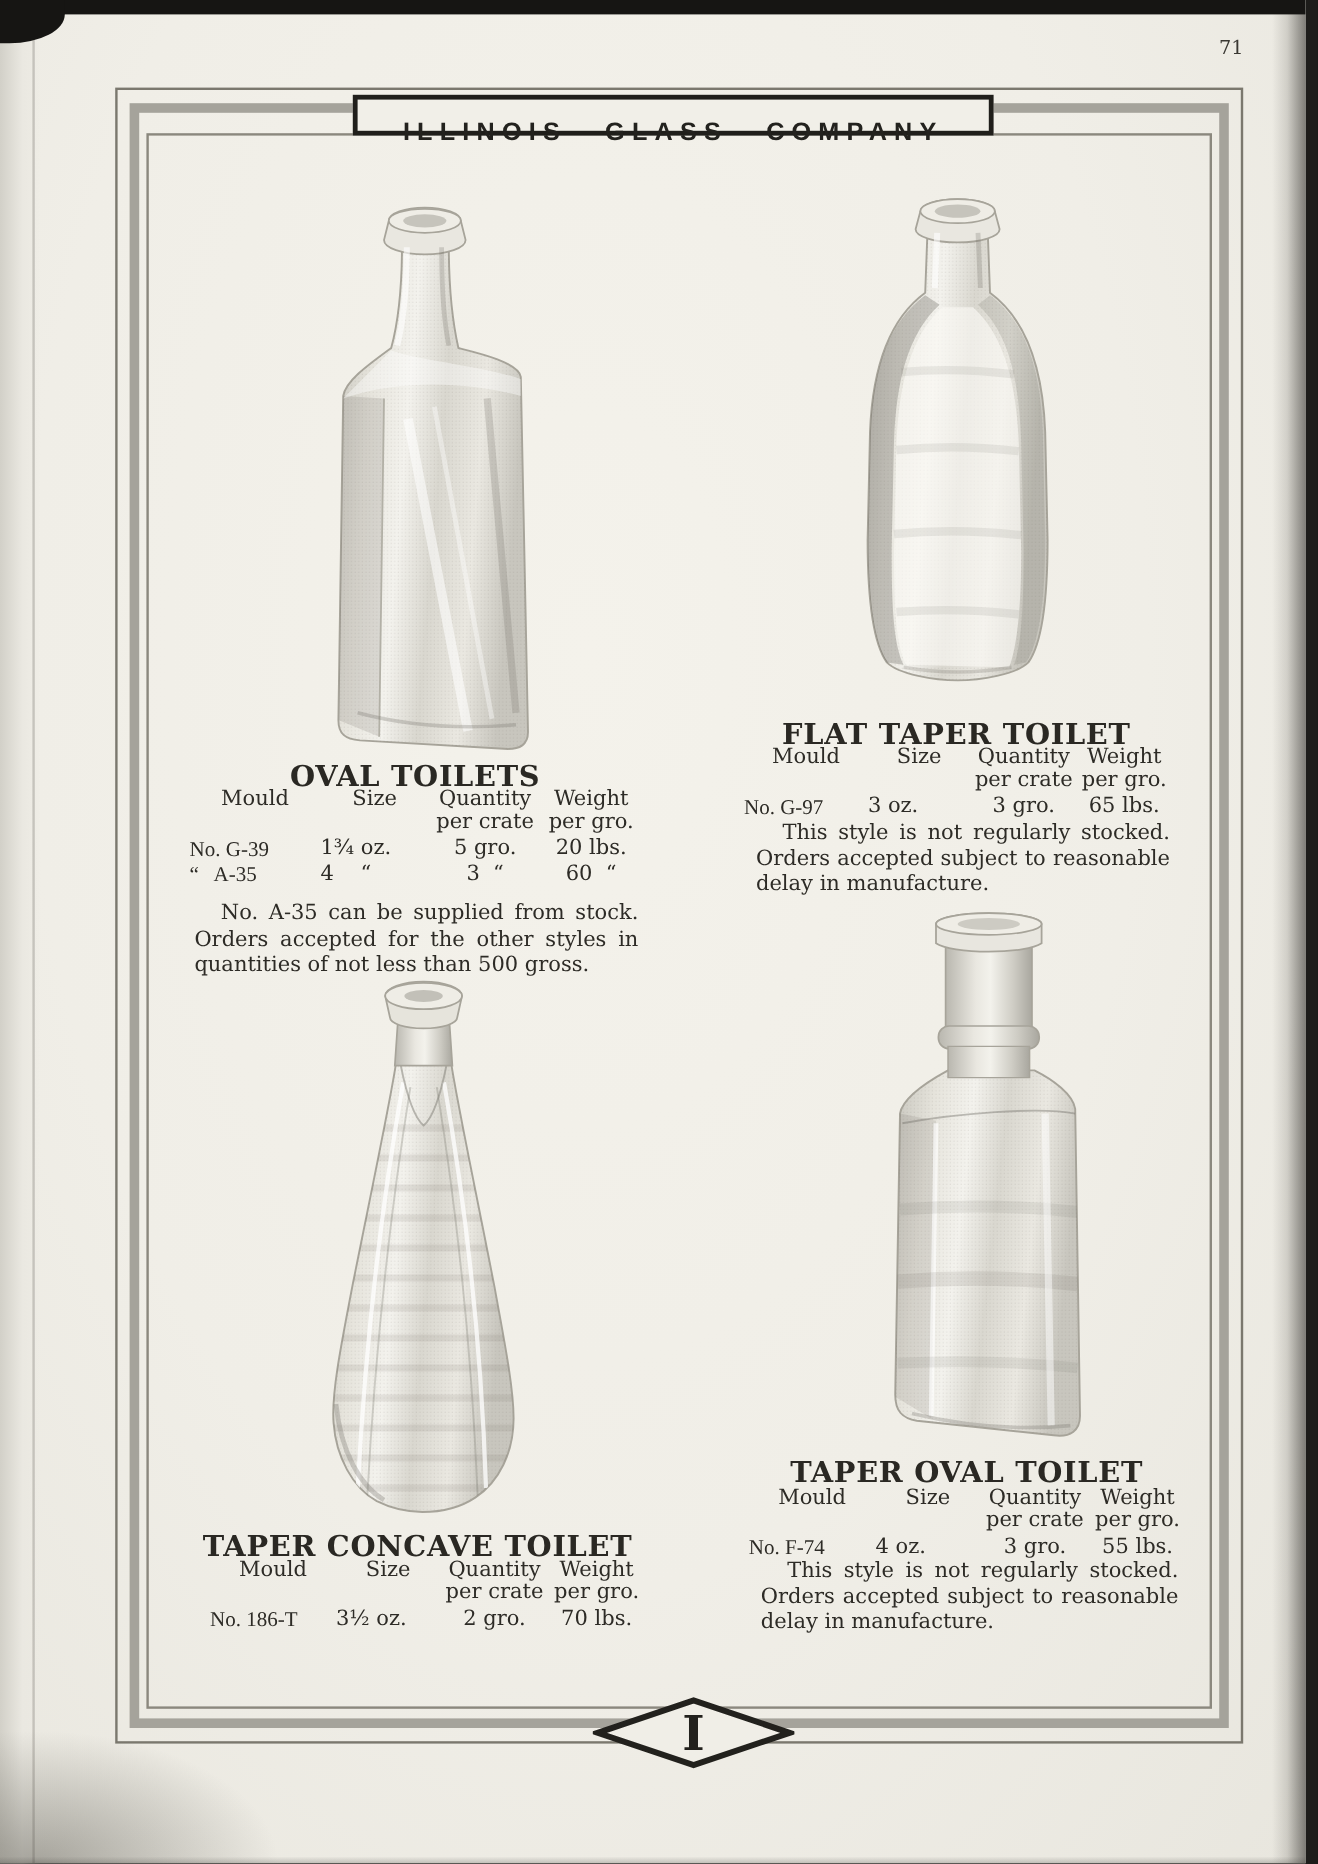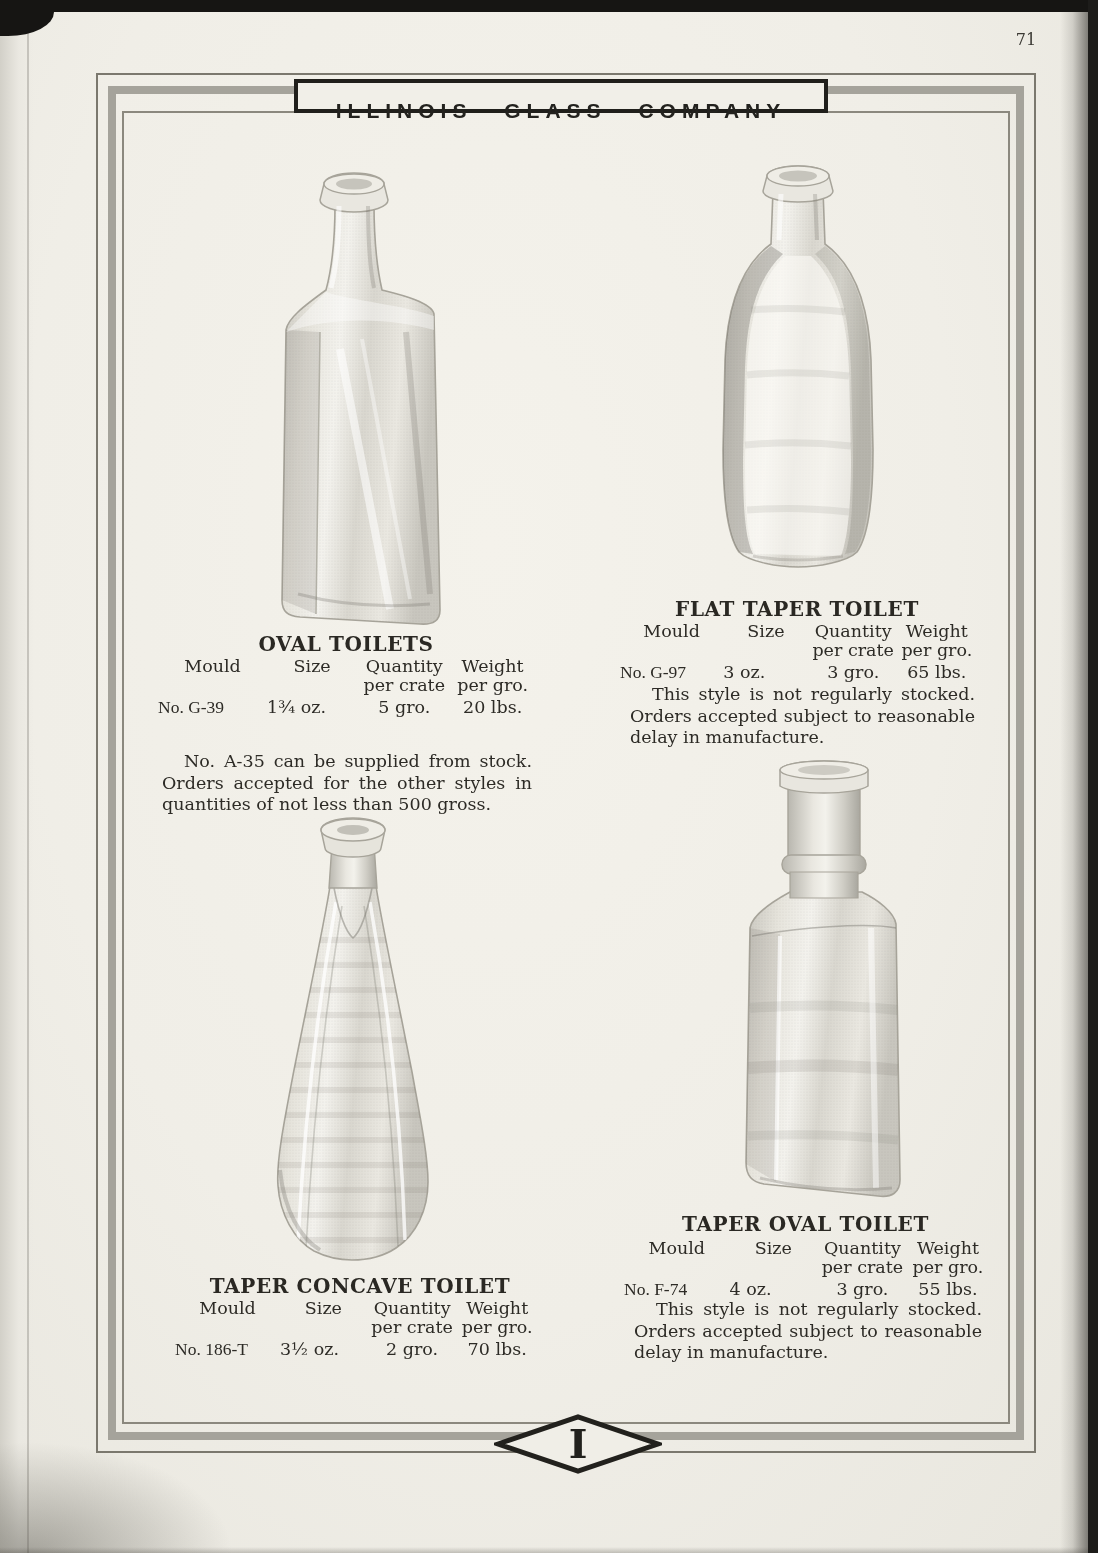--- a/index.html
+++ b/index.html
@@ -38,21 +38,21 @@
     background:#f1efe8; border:4px solid #201f1b; box-sizing:border-box;
     display:flex; align-items:center; justify-content:center;
   }
   .header-box span {
     font-family:"Liberation Sans", sans-serif; font-weight:bold; font-size:21px;
     letter-spacing:6px; word-spacing:20px; color:#23221e; white-space:nowrap;margin-top:29px;
   }
 
   .bottle { position:absolute; z-index:2; }
   .sec-title { position:absolute; z-index:2; text-align:center; font-weight:bold;
-               font-size:20px; letter-spacing:0.6px; color:#2a2823; }
+               font-size:24px; letter-spacing:0.6px; color:#2a2823; }
 
   table.spec { position:absolute; z-index:2; border-collapse:collapse; table-layout:fixed;
                font-size:17.5px; line-height:1.1; color:#2d2b26; }
   table.spec th, table.spec td { padding:1px 0; font-weight:normal; white-space:pre; vertical-align:top; }
   th .l1 { display:block; text-align:center; }
   th .l2 { display:block; text-align:center; }
   .c-mould { width:29%; text-align:left; }
   .c-size  { width:24%; text-align:left; }
   .c-qty   { width:25%; text-align:center; }
   .c-wt    { width:22%; text-align:center; }
@@ -137,20 +137,26 @@
         <th class="c-wt"><span class="l1">Weight</span><span class="l2">per gro.</span></th>
       </tr>
     </thead>
     <tbody>
       <tr>
         <td class="c-mould">No. G-39</td>
         <td class="c-size">1¾ oz.</td>
         <td class="c-qty">5 gro.</td>
         <td class="c-wt">20 lbs.</td>
       </tr>
+      <tr>
+        <td class="c-mould">“   A-35</td>
+        <td class="c-size">4    “</td>
+        <td class="c-qty">3  “</td>
+        <td class="c-wt">60  “</td>
+      </tr>
     </tbody>
   </table>
   <div class="note" style="left:162px; top:751px; width:370px;">No. A-35 can be supplied from stock. Orders accepted for the other styles in quantities of not less than 500 gross.</div>
 
   <svg class="bottle" style="left:697px; top:160px;" width="202" height="418" viewBox="0 0 202 418">
     <defs>
       <path id="b2s" d="M76,30 L126,30 L128,84 C158,106 172,146 174,200 L176,290 C176,344 170,378 160,392 C150,402 120,407 101,407 C82,407 52,402 42,392 C32,378 26,344 26,290 L28,200 C30,146 44,106 74,84 Z"></path>
       <clipPath id="b2c">
           <use href="#b2s"></use>
         </clipPath>
@@ -210,21 +216,21 @@
       <path d="M92,96 C80,170 64,290 56,438" stroke="rgba(112,110,102,0.28)" stroke-width="1.6" fill="none"></path>
       <path d="M114,96 C126,170 142,290 148,436" stroke="rgba(112,110,102,0.28)" stroke-width="1.6" fill="none"></path>
       <path d="M84,78 C90,108 96,122 103,128 C110,122 116,108 122,78" stroke="rgba(125,123,115,0.5)" stroke-width="1.6" fill="none"></path>
       <path d="M30,360 C34,400 50,428 70,440" stroke="rgba(112,110,102,0.3)" stroke-width="4" fill="none"></path>
     </g>
     <path d="M82,34 L79,78 L127,78 L124,34 Z" fill="url(#gNeck)" stroke="#a7a49a" stroke-width="1.4"></path>
     <path d="M71,20 A32,12 0 0 1 135,20 L131,38 A28,9 0 0 1 75,38 Z" fill="#e6e4dc" stroke="#a7a49a" stroke-width="1.5"></path>
     <ellipse cx="103" cy="20" rx="32" ry="11" fill="#efede6" stroke="#a7a49a" stroke-width="1.4"></ellipse>
     <ellipse cx="103" cy="20" rx="16" ry="5" fill="#c2c0b8"></ellipse>
   </svg>
-  <div class="sec-title" style="left:172px; top:1274px; width:376px;">TAPER CONCAVE TOILET</div>
+  <div class="sec-title" style="left:160px; top:1274px; width:376px;">TAPER CONCAVE TOILET</div>
   <table class="spec" style="left:175px; top:1298px; width:362px;">
     <thead>
       <tr>
         <th class="c-mould"><span class="l1">Mould</span><span class="l2"></span></th>
         <th class="c-size"><span class="l1">Size</span><span class="l2"></span></th>
         <th class="c-qty"><span class="l1">Quantity</span><span class="l2">per crate</span></th>
         <th class="c-wt"><span class="l1">Weight</span><span class="l2">per gro.</span></th>
       </tr>
     </thead>
     <tbody>

